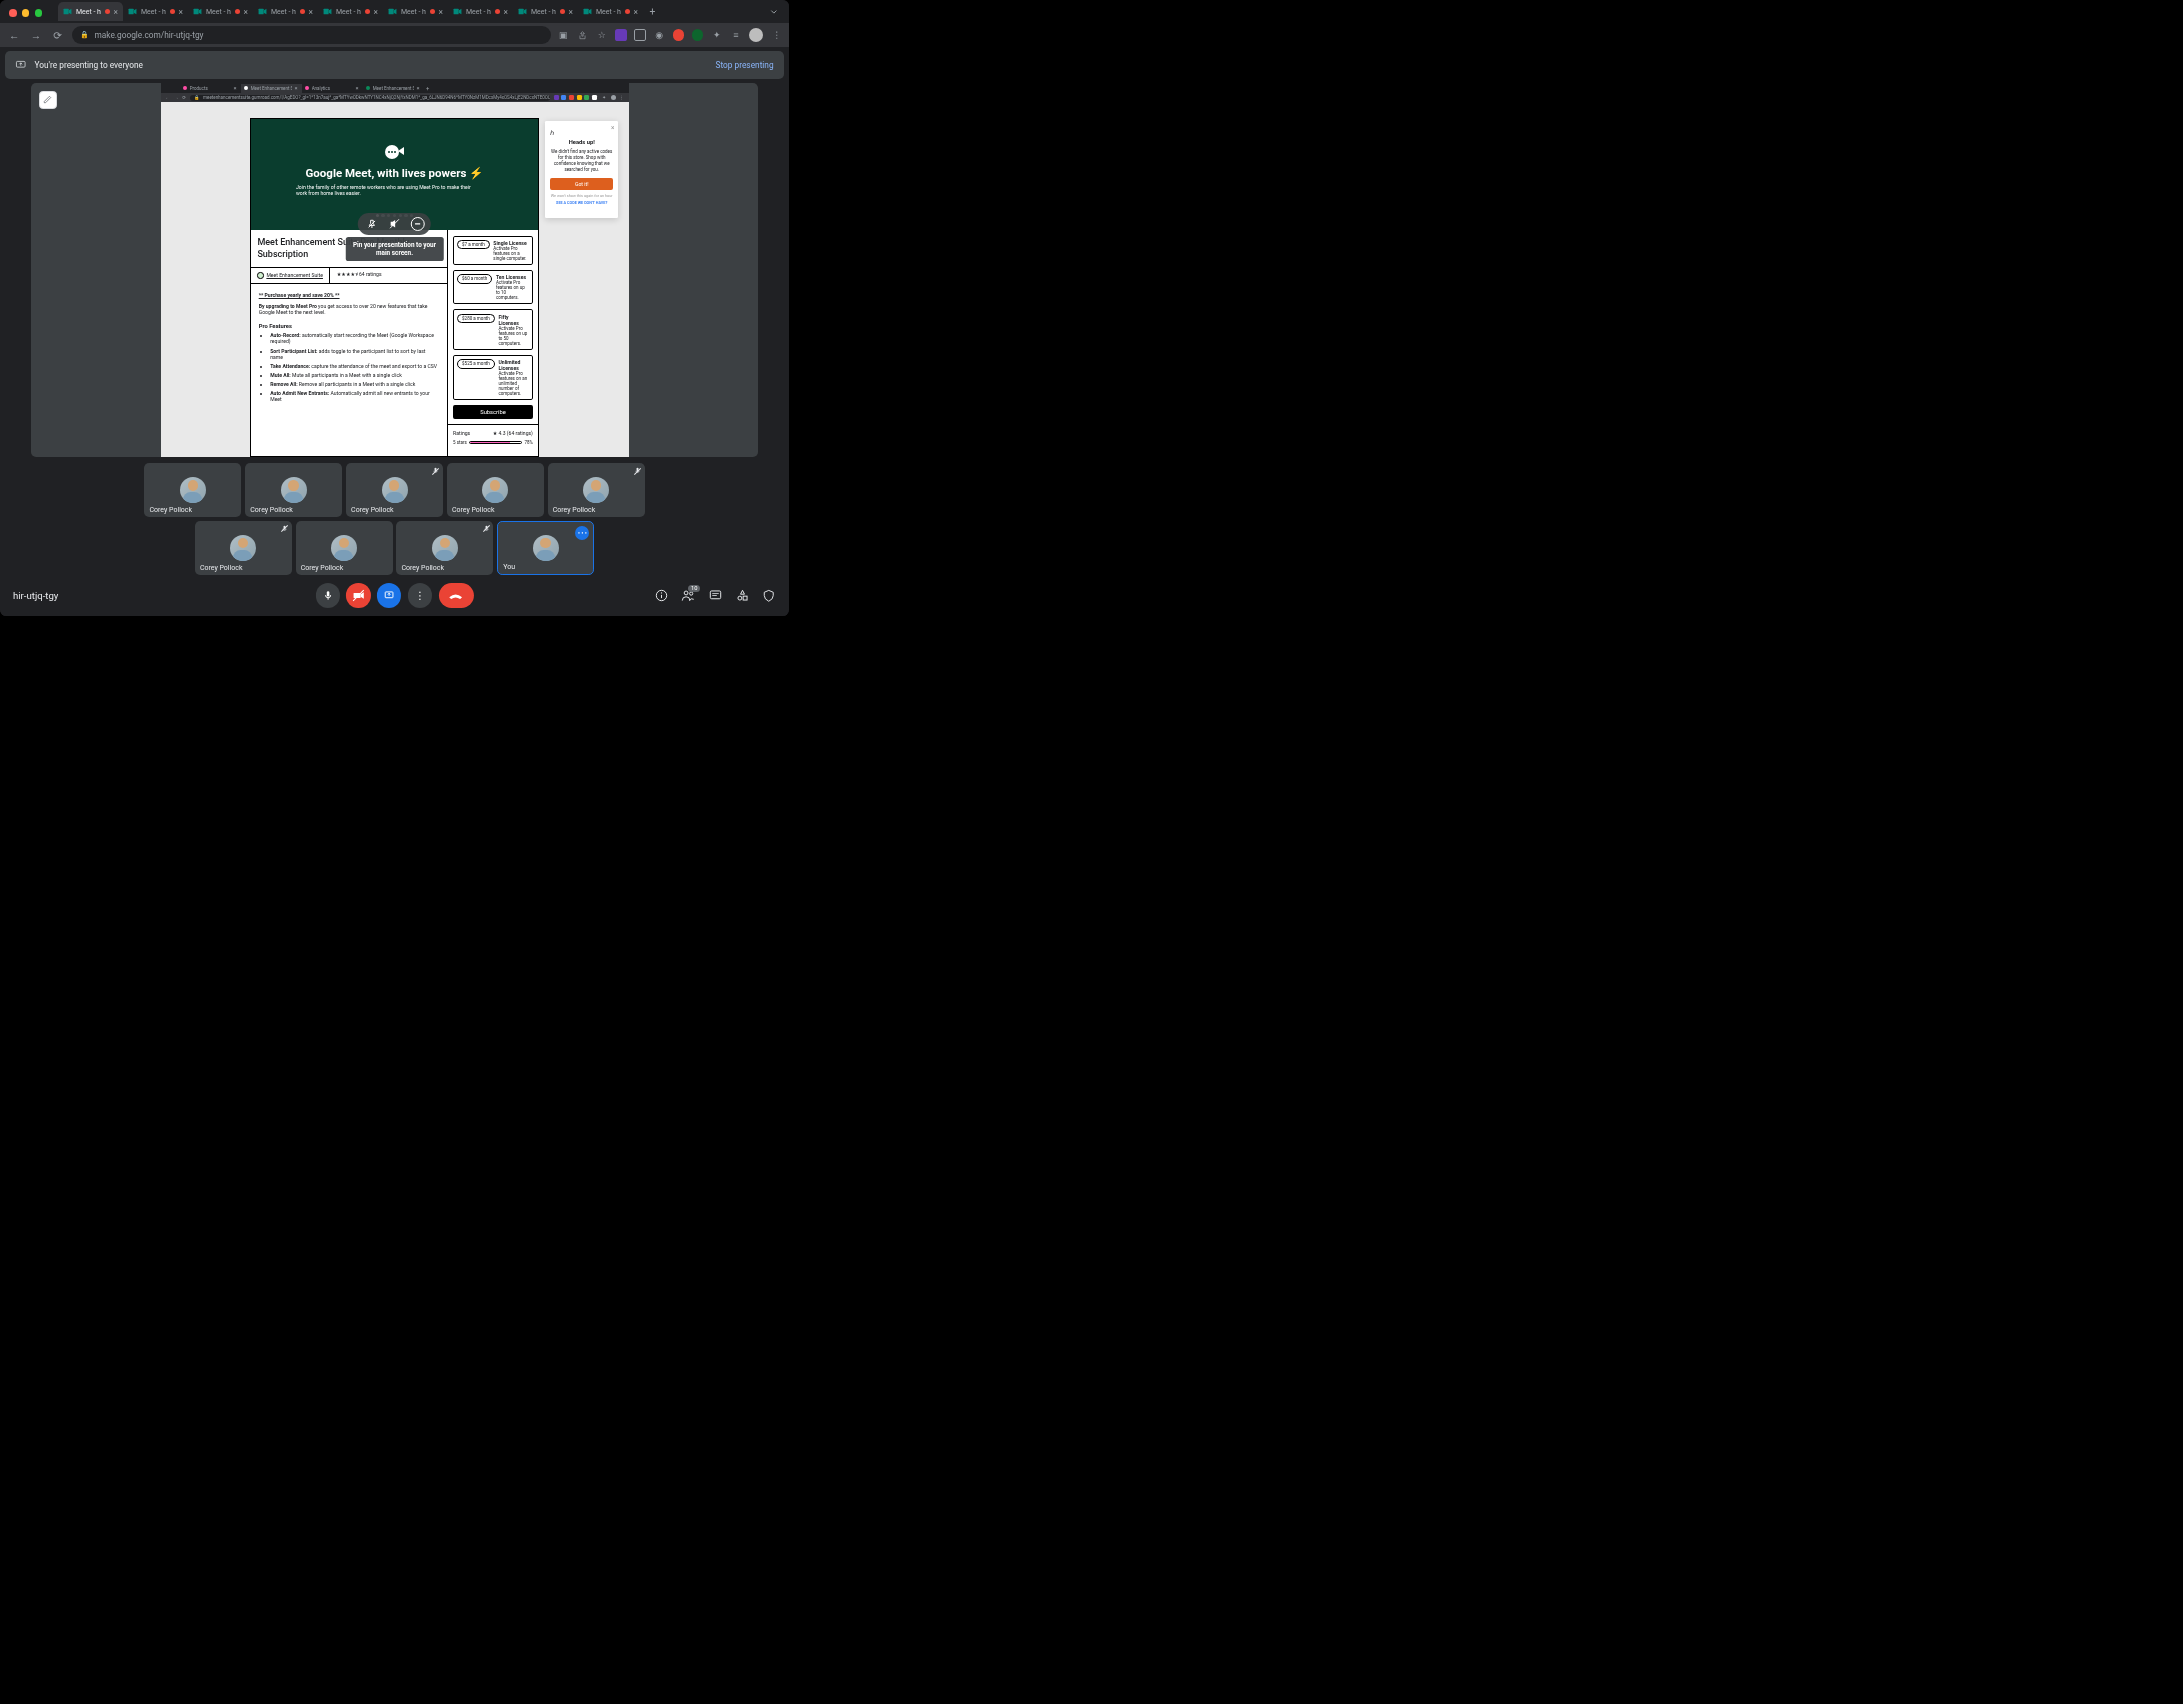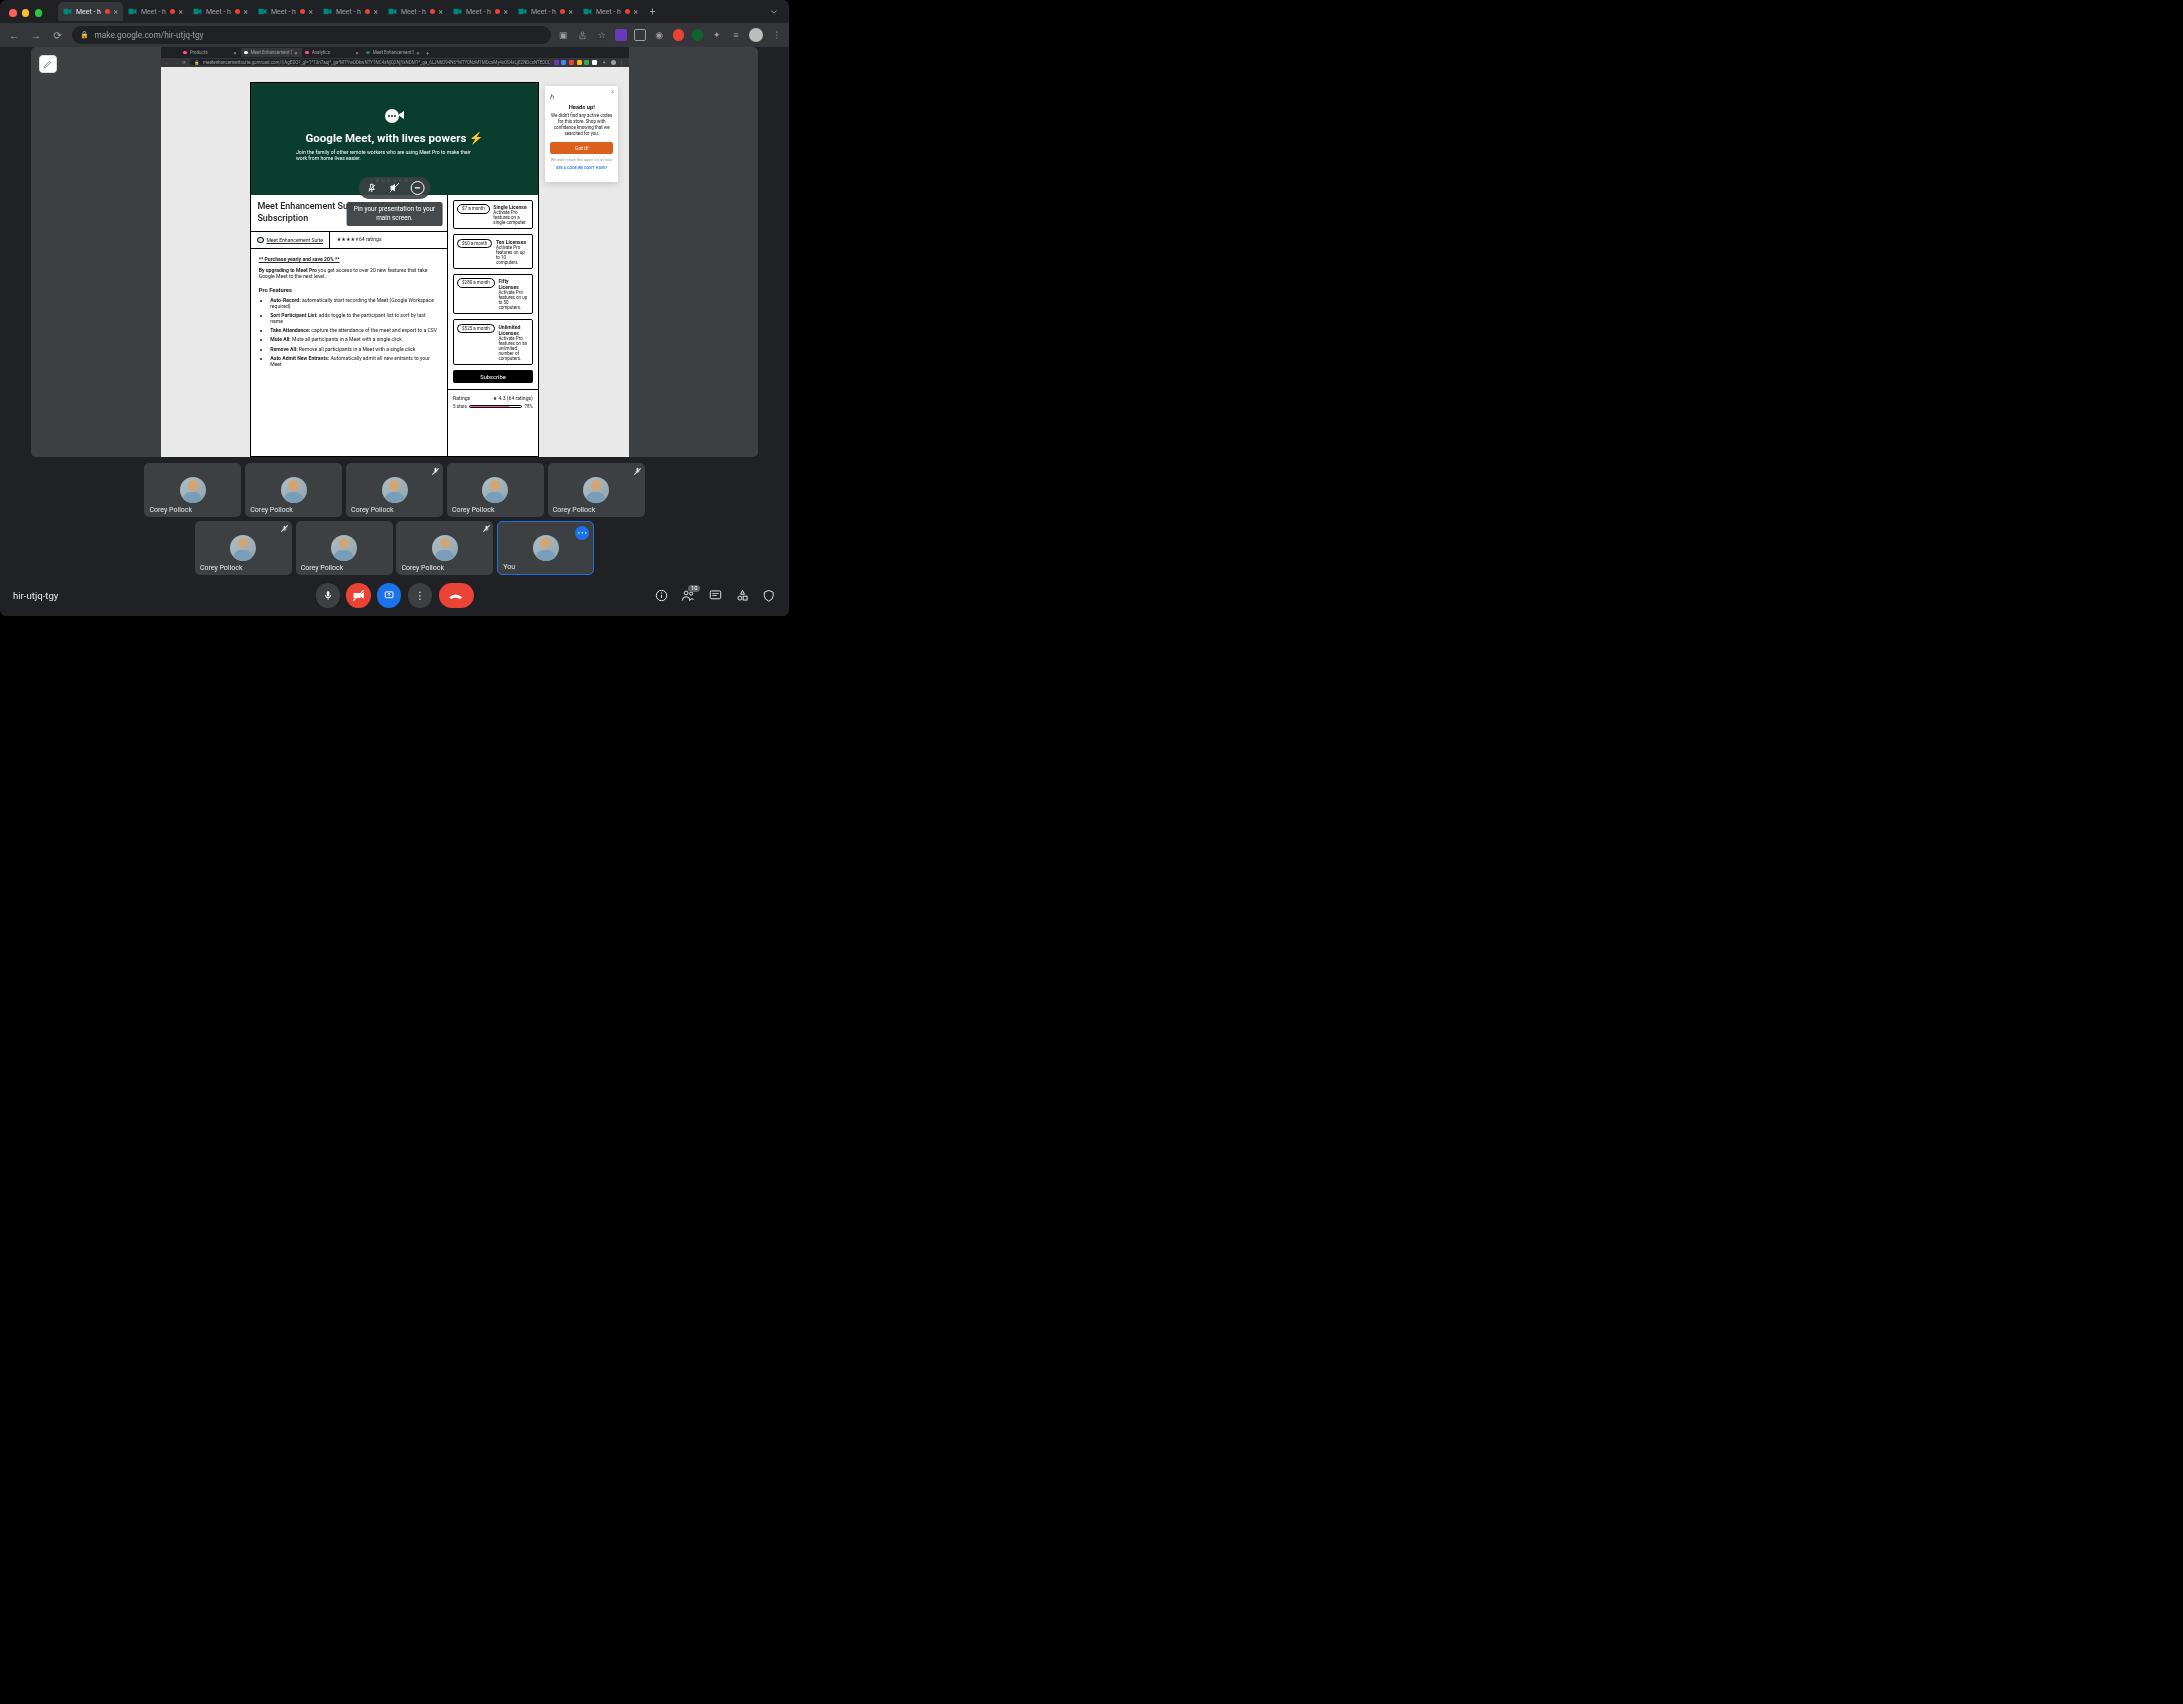--- a/index.html
+++ b/index.html
@@ -479,20 +479,21 @@
     
     .float-pill {
       position: absolute;
       left: 50%;
       transform: translateX(-50%);
       top: 130px;
       display: flex;
       flex-direction: column;
       align-items: center;
       z-index: 30;
+      font-weight: bold;
     }
     .pill-icons {
       background: rgba(60,64,67,0.9);
       border-radius: 19px;
       padding: 3.8px 6.4px;
       display: flex;
       gap: 9px;
       align-items: center;
     }
     .pill-icons .ic {
@@ -790,20 +791,28 @@
       <div class="ext-color" style="background:#ea4335;border-radius:50%"></div>
       <div class="ext-color" style="background:#0d652d;border-radius:50%"></div>
       <div>✦</div>
       <div>≡</div>
       <div class="avatar-sm" style="background:#bdbdbd"></div>
       <div>⋮</div>
     </div>
   </div>
 
   <div class="meet-app">
+    <div class="presenting-bar">
+      <svg width="11.5" height="11.5" viewBox="0 0 24 24">
+          <rect x="3" y="5" width="18" height="12" rx="2" stroke="#e8eaed" fill="none" stroke-width="1.5"></rect>
+          <path d="M12 8 L12 14 M9 11 L12 8 L15 11" stroke="#e8eaed" fill="none" stroke-width="1.5"></path>
+        </svg>
+      <span>You're presenting to everyone</span>
+      <span class="stop">Stop presenting</span>
+    </div>
 
     <div class="mainstage">
       <div class="presentation-wrapper">
         <div class="pin-btn">
           <svg width="9" height="9" viewBox="0 0 14 14">
               <path d="M2 10 L10 2 L12 4 L4 12 L2 12 Z" stroke="#5f6368" fill="none" stroke-width="1.2"></path>
             </svg>
         </div>
 
         <div class="shared">

